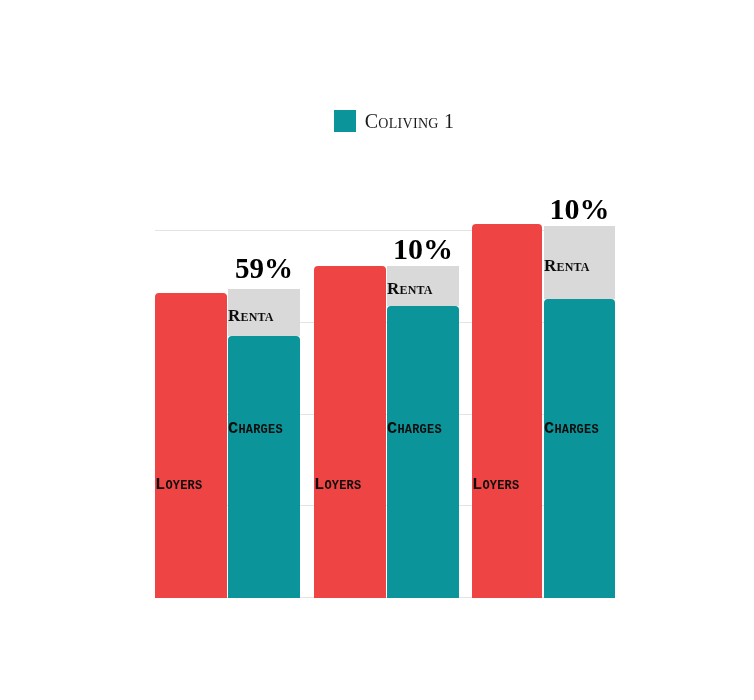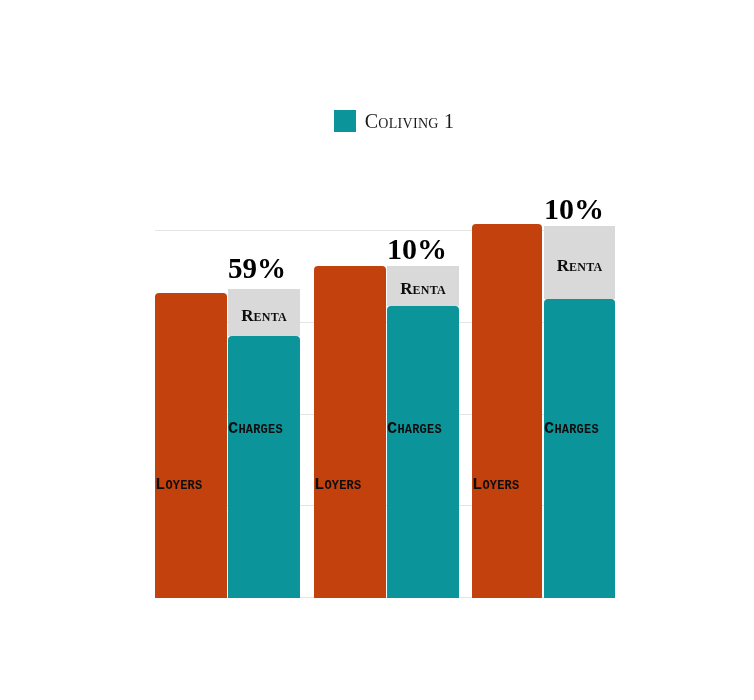--- a/index.html
+++ b/index.html
@@ -80,21 +80,21 @@
     position: absolute;
     bottom: 0;
     height: 422px;
   }
   .bar {
     position: absolute;
     bottom: 0;
     border-radius: 4px 4px 0 0;
   }
   .bar-loyers {
-    background: #c2410c;
+    background: #ef4444;
   }
   .bar-charges {
     background: #0b9499;
   }
   .renta-box {
     position: absolute;
     background: #d9d9d9;
   }
 
   .bar-label {
@@ -108,34 +108,34 @@
     font-weight: 700;
     letter-spacing: 0.2px;
     color: #0d0d0d;
     line-height: 1;
     white-space: nowrap;
   }
   .renta-label {
     position: absolute;
     left: 0;
     width: 100%;
-    text-align: center;
     font-family: "Liberation Serif", "DejaVu Serif", serif;
     font-size: 17px;
     font-variant: small-caps;
     font-weight: 700;
     letter-spacing: 0.2px;
     color: #0d0d0d;
     line-height: 1;
     white-space: nowrap;
   }
   .pct-label {
     position: absolute;
     left: 0;
     width: 100%;
+    text-align: center;
     font-family: "Liberation Serif", "DejaVu Serif", serif;
     font-weight: 700;
     color: #000000;
     line-height: 1;
     white-space: nowrap;
   }
 </style>
 </head>
 <body>
 

